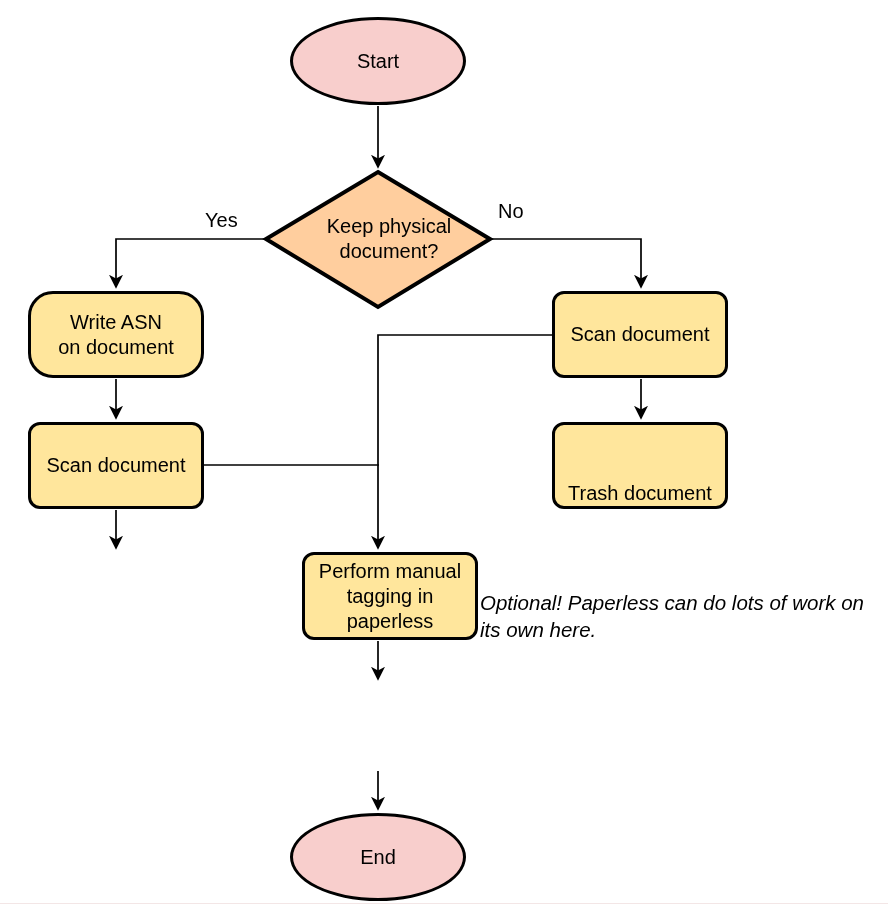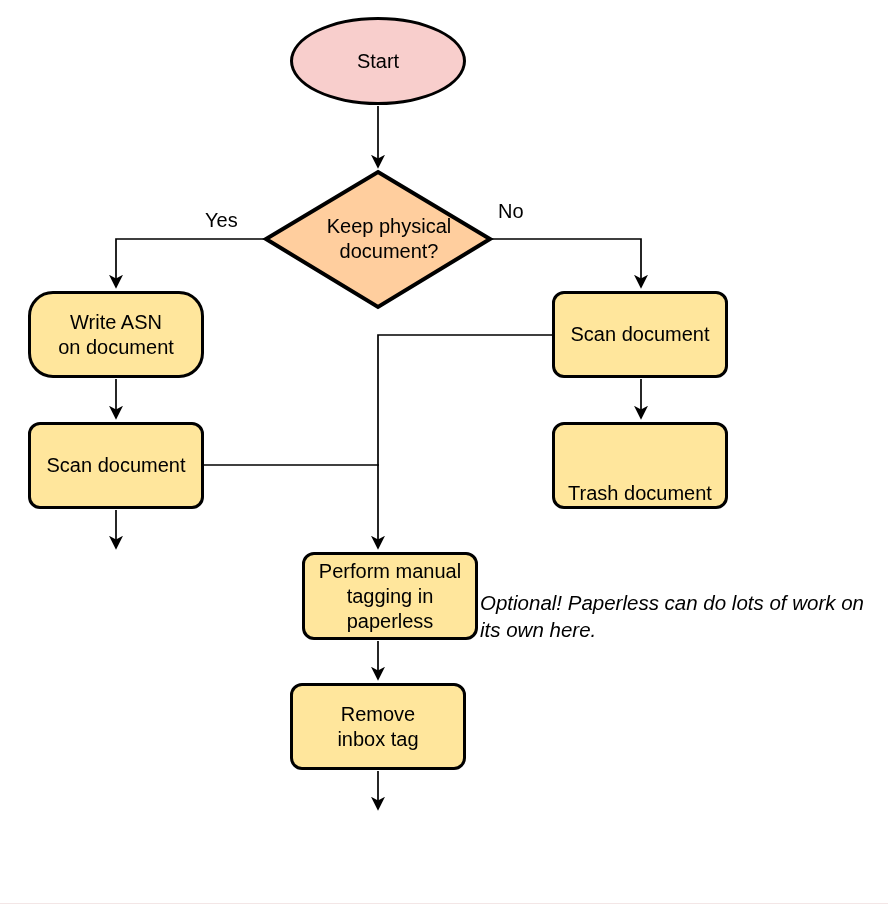--- a/index.html
+++ b/index.html
@@ -143,24 +143,23 @@
   <div class="node process" id="node-trash">
     <span class="node-label">Trash document</span>
   </div>
 
   <div class="node process" id="node-tagging">
     <span class="node-label">Perform manual
 tagging in
 paperless</span>
   </div>
 
-  <div class="node process" id="node-remove">
-    <span class="node-label">Remove
-inbox tag</span>
+
+  <div class="node terminal" id="node-end">
+    <span class="node-label">End</span>
   </div>
-
 
   <div class="annotation">Optional! Paperless can do lots of work on
 its own here.</div>
 
   <div class="bottom-divider"></div>
 
 </div>
 
 </body></html>

